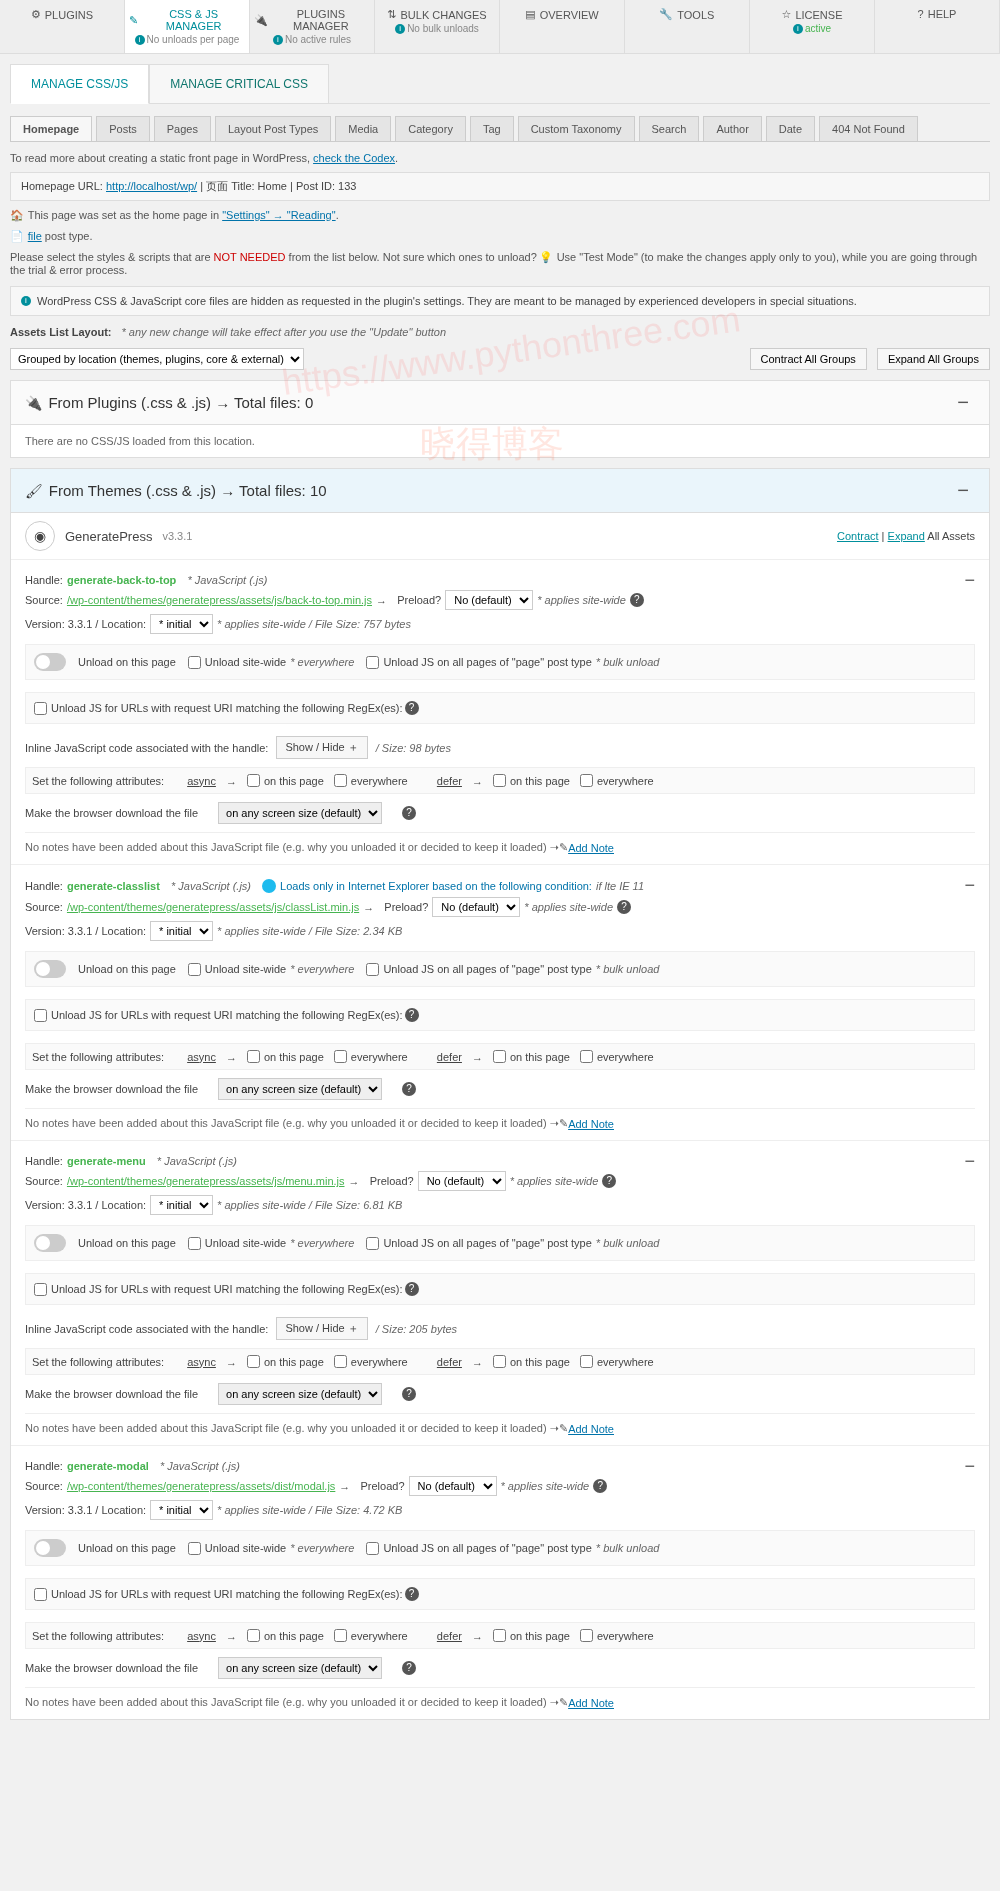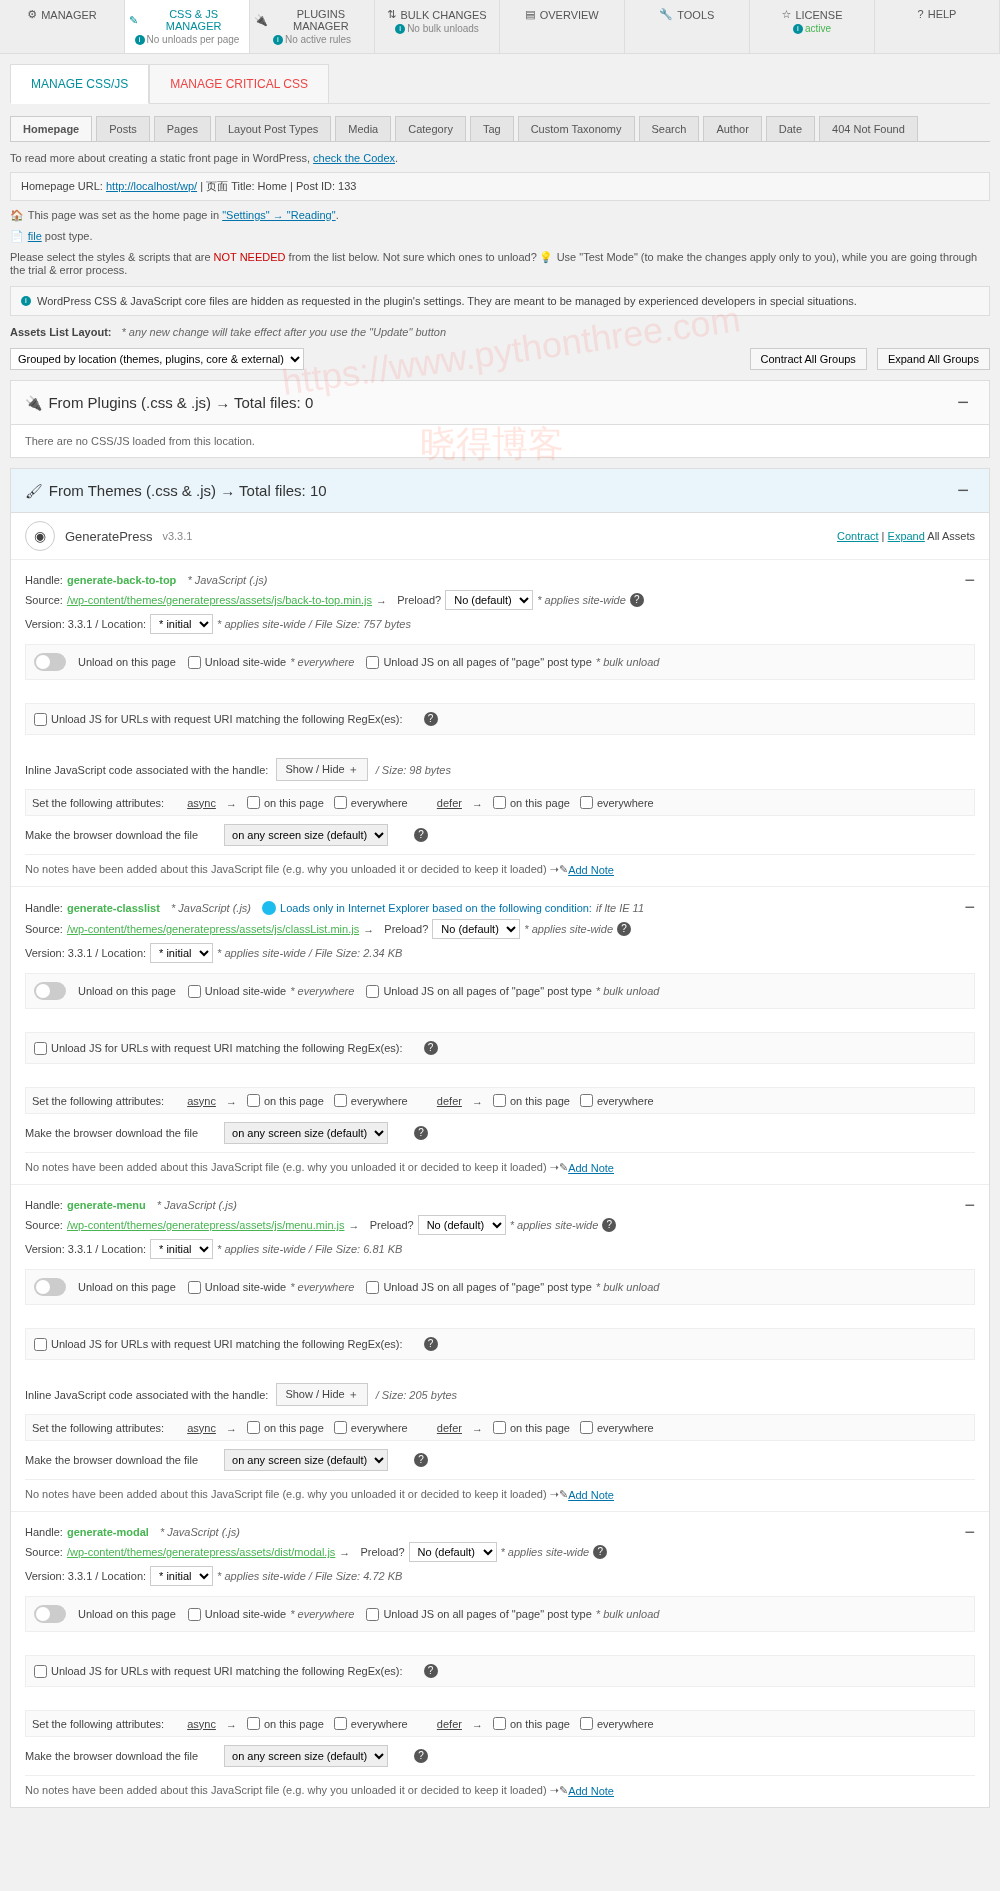--- a/index.html
+++ b/index.html
@@ -7,21 +7,21 @@
 .topnav{display:flex;background:#f1f1f1;border-bottom:1px solid #ddd}
 .topnav-item{flex:1;text-align:center;padding:8px 4px;border-right:1px solid #ddd;cursor:pointer;background:#eee}
 .topnav-item.active{background:#fff}
 .topnav-label{font-size:11px;color:#555;display:flex;align-items:center;justify-content:center;gap:4px}
 .topnav-item.active .topnav-label{color:#008f9c}
 .topnav-sub{font-size:10px;color:#888;display:flex;align-items:center;justify-content:center;gap:2px;margin-top:2px}
 .topnav-sub.green{color:#46b450}
 .info-icon{display:inline-block;width:10px;height:10px;border-radius:50%;background:#008f9c;color:#fff;font-size:8px;line-height:10px;text-align:center}
 .content{padding:10px}
 .tabs1{display:flex;border-bottom:1px solid #ddd;margin-bottom:12px}
-.tab1{padding:12px 20px;cursor:pointer;font-size:12px;color:#ef4444;background:#f7f7f7;border:1px solid #ddd;border-bottom:none}
+.tab1{padding:12px 20px;cursor:pointer;font-size:12px;color:#0f766e;background:#f7f7f7;border:1px solid #ddd;border-bottom:none}
 .tab1.active{color:#008f9c;background:#fff;border-bottom:1px solid #fff;margin-bottom:-1px}
 .tabs2{display:flex;gap:4px;margin-bottom:10px;flex-wrap:wrap;border-bottom:1px solid #ccc;padding-bottom:0}
 .tab2{padding:6px 12px;background:#e5e5e5;cursor:pointer;font-size:11px;color:#555;border:1px solid #ccc;border-bottom:none}
 .tab2.active{background:#f7f7f7;font-weight:bold}
 .info-text{font-size:11px;color:#555;margin:8px 0}
 .info-text a{color:#0073aa;text-decoration:underline}
 .pagebox{background:#f7f7f7;border:1px solid #ddd;padding:6px 10px;font-size:11px;margin:8px 0}
 .pagebox a{color:#0073aa;text-decoration:underline}
 .home-icon{color:#0073aa;margin-right:4px}
 .red{color:#cc0000;font-weight:normal}
@@ -47,46 +47,46 @@
 .green-link{color:#46b450;font-weight:bold}
 .src-link{color:#46b450;text-decoration:underline}
 .it{font-style:italic;color:#666}
 .sel{border:1px solid #ccc;padding:2px 4px;font-size:11px;background:#fff}
 .help{display:inline-block;width:14px;height:14px;border-radius:50%;background:#555;color:#fff;font-size:10px;line-height:14px;text-align:center;cursor:pointer}
 .opts{display:flex;flex-wrap:wrap;gap:12px;align-items:center;margin:10px 0;padding:8px;border:1px solid #eee;background:#fafafa}
 .toggle{width:32px;height:18px;background:#ccc;border-radius:9px;position:relative;cursor:pointer}
 .toggle::after{content:'';position:absolute;width:14px;height:14px;background:#fff;border-radius:50%;top:2px;left:2px}
 .chk{display:flex;align-items:center;gap:4px}
 .chk input{margin:0}
-.regex-row{margin:23px 0;padding:8px;border:1px solid #eee;background:#fafafa;display:flex;align-items:center;gap:21px}
+.regex-row{margin:12px 0;padding:8px;border:1px solid #eee;background:#fafafa;display:flex;align-items:center;gap:2px}
 .inline-row{margin:8px 0;display:flex;align-items:center;gap:8px;flex-wrap:wrap}
 .showhide{border:1px solid #ccc;padding:3px 8px;background:#f7f7f7;cursor:pointer;font-size:11px}
 .attr-row{margin:8px 0;display:flex;align-items:center;gap:10px;flex-wrap:wrap;padding:6px;border:1px solid #eee;background:#fafafa}
 .ul{text-decoration:underline}
-.dl-row{margin:8px 0;display:flex;align-items:center;gap:26px}
+.dl-row{margin:8px 0;display:flex;align-items:center;gap:20px}
 .dl-row select{border:1px solid #ccc;padding:3px;font-size:11px;min-width:160px}
 .note-row{margin-top:8px;padding-top:8px;border-top:1px solid #eee;font-size:11px;color:#666;display:flex;align-items:center;}
 .note-row a{color:#0073aa}
 .minus{position:absolute;right:14px;top:10px;font-size:18px;cursor:pointer;color:#555}
 .ie-icon{display:inline-block;width:14px;height:14px;background:#1ebbee;border-radius:50%;position:relative}
 .wm{position:absolute;font-size:36px;color:rgba(255,100,100,0.15);pointer-events:none;z-index:100}
 .wm1{top:330px;left:280px;transform:rotate(-8deg)}
 .wm2{top:420px;left:420px;color:rgba(255,130,100,0.2)}
 </style>
 </head>
 <body>
 
 <div class="wm wm1">https://www.pythonthree.com</div>
 <div class="wm wm2">晓得博客</div>
 
 <div class="topnav" id="topnav">
     <div class="topnav-item">
       <div class="topnav-label">
         <span>⚙</span>
-        <span>MANAGER</span>
+        <span>PLUGINS</span>
       </div>
     </div>
     <div class="topnav-item active">
       <div class="topnav-label">
         <span>✎</span>
         <span>CSS &amp; JS MANAGER</span>
       </div>
       <div class="topnav-sub"><span class="info-icon">i</span>No unloads per page</div>
     </div>
     <div class="topnav-item">

